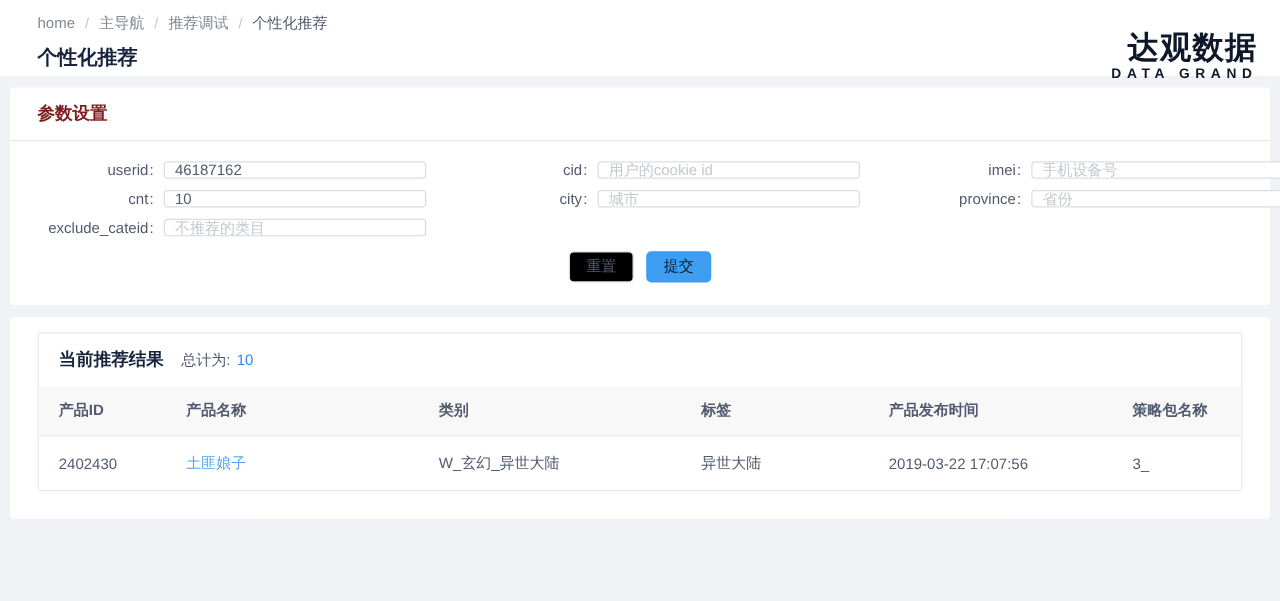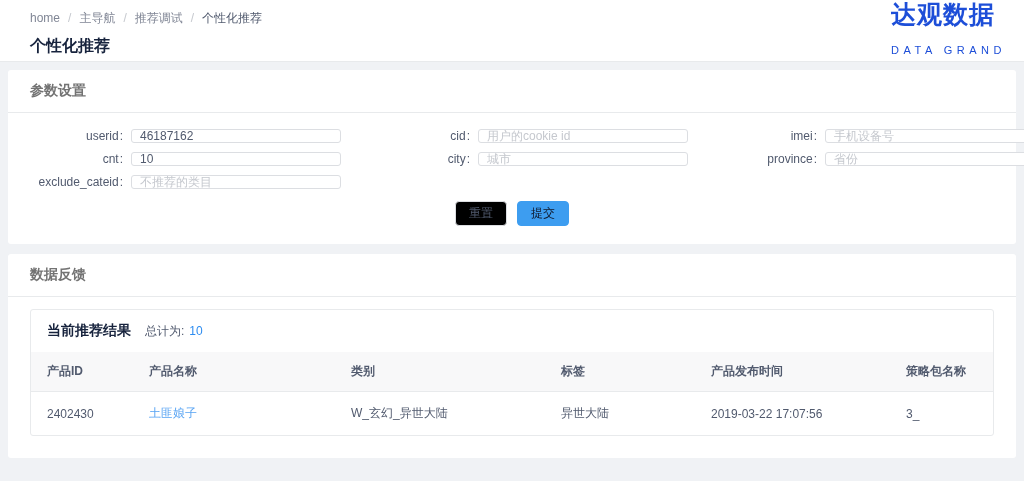--- a/index.html
+++ b/index.html
@@ -24,39 +24,40 @@
   .breadcrumb .crumb:last-child { color: #515a6e; }
   .breadcrumb .sep { margin: 0 8px; color: #c5c8ce; }
   .page-title {
     margin-top: 9px;
     font-size: 16px;
     font-weight: bold;
     color: #17233d;
   }
   .logo {
     position: absolute;
-    top: 0;
+    top: 24px;
     right: 18px;
-    color: #1d4ed8;
+    text-align: right;
+    color: #0f172a;
   }
   .logo-cn { font-size: 25px; font-weight: bold; letter-spacing: 1px; line-height: 28px; }
-  .logo-en { font-size: 11px; font-weight: normal; letter-spacing: 4.5px; margin-top: 16px; }
+  .logo-en { font-size: 11px; font-weight: bold; letter-spacing: 4.5px; margin-top: 1px; }
 
   
   .card {
     background: #fff;
     margin: 8px 8px 10px 8px;
     border-radius: 3px;
   }
   .card-header {
     padding: 12px 22px;
     border-bottom: 1px solid #e8eaec;
     font-size: 14px;
     font-weight: bold;
-    color: #737373;
+    color: #7f1d1d;
   }
 
   
   .form-grid {
     display: grid;
     grid-template-columns: 1fr 1fr 1fr;
     gap: 9px 24px;
     padding: 16px 16px 6px 10px;
   }
   .form-item { display: flex; align-items: flex-start; }
@@ -201,21 +202,20 @@
       <input class="form-input" placeholder="不推荐的类目" style="">
     </div>
   </div>
 
   <div class="form-buttons">
     <button class="btn btn-default">重置</button><button class="btn btn-primary">提交</button>
   </div>
 </div>
 
 <div class="card">
-  <div class="card-header">数据反馈</div>
   <div class="card-body">
     <div class="result-box">
       <div class="result-box-header">
         <span class="result-title">当前推荐结果</span>
         <span class="result-total-label">总计为:</span>
         <span class="result-total-value">10</span>
       </div>
 
       <table class="results">
         <colgroup>

